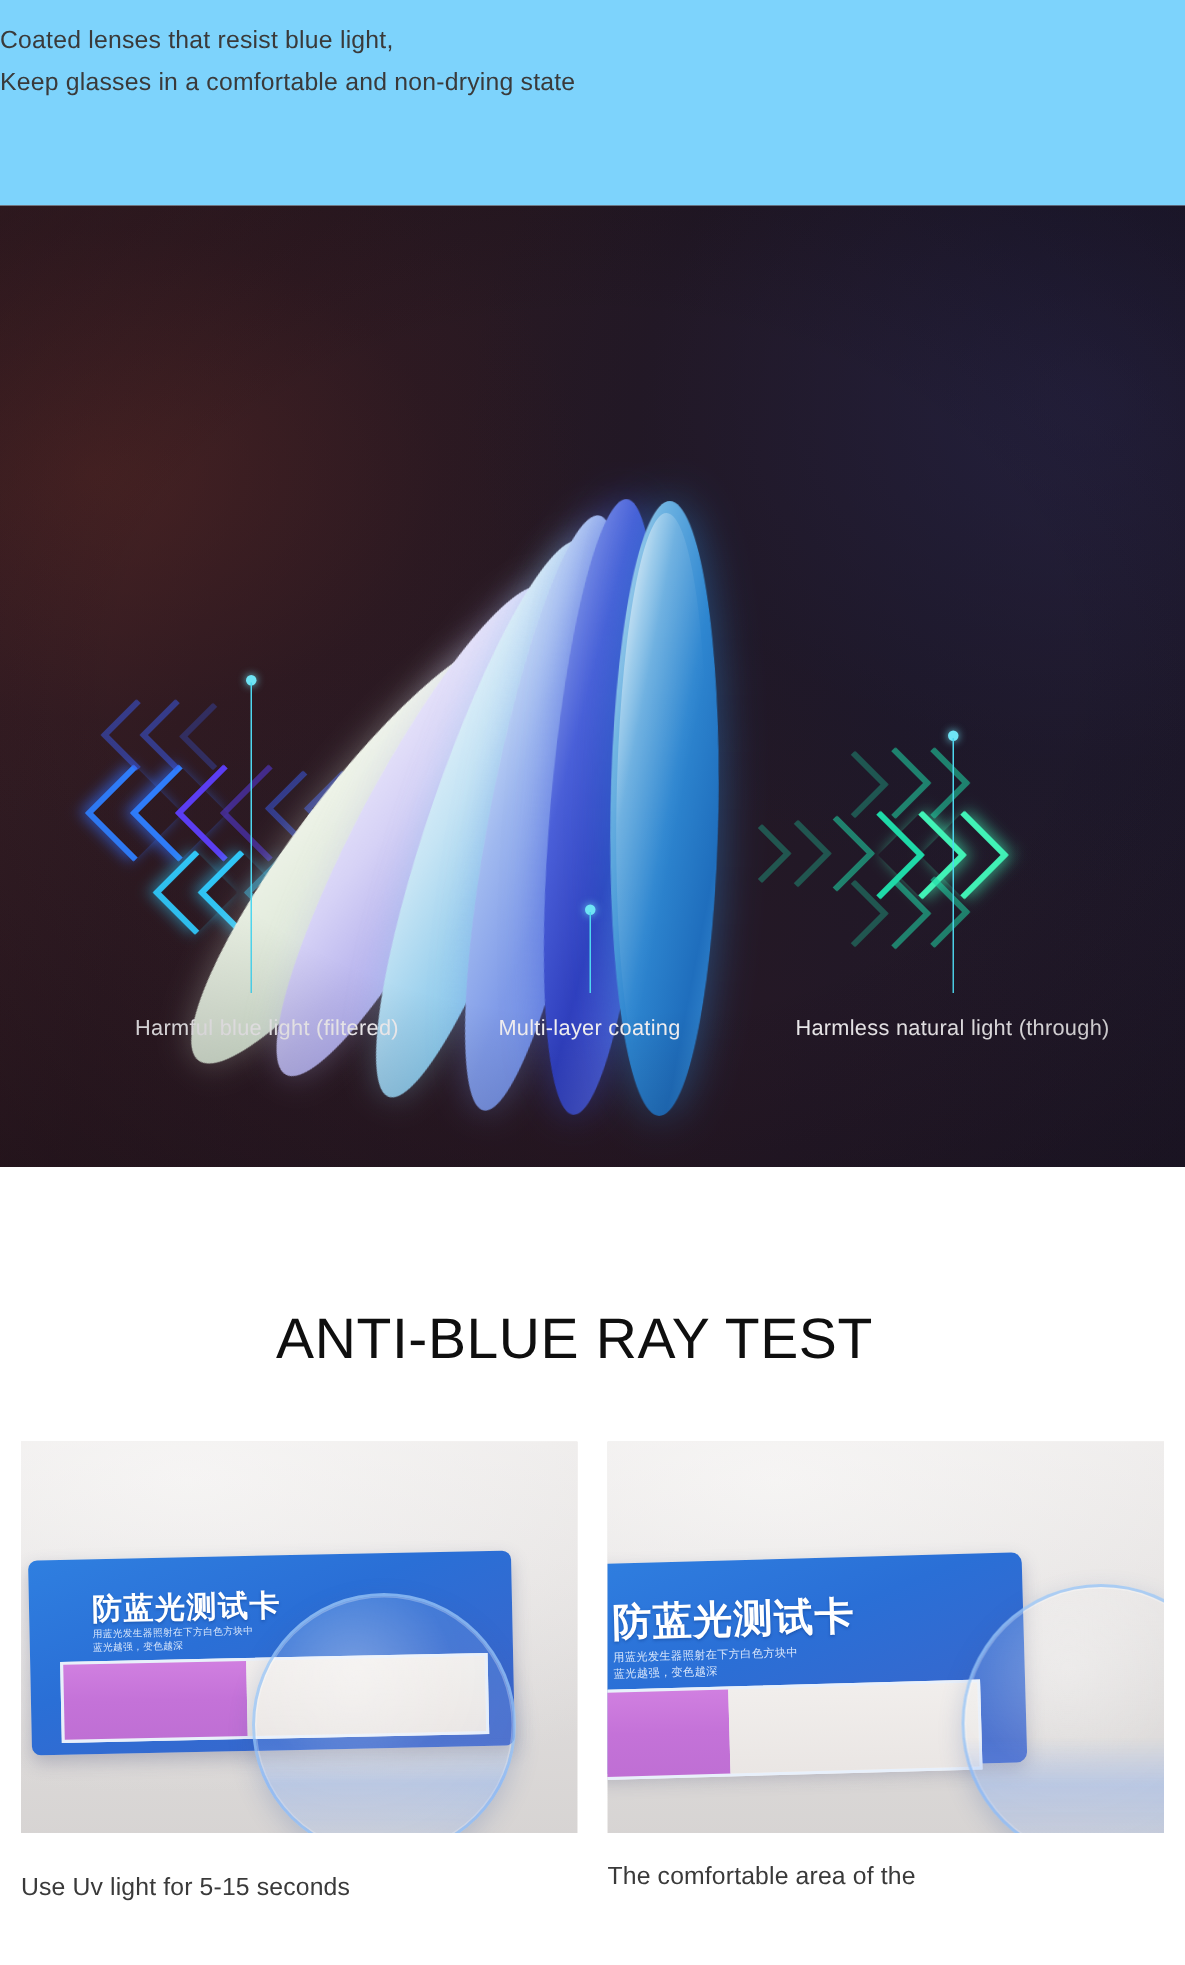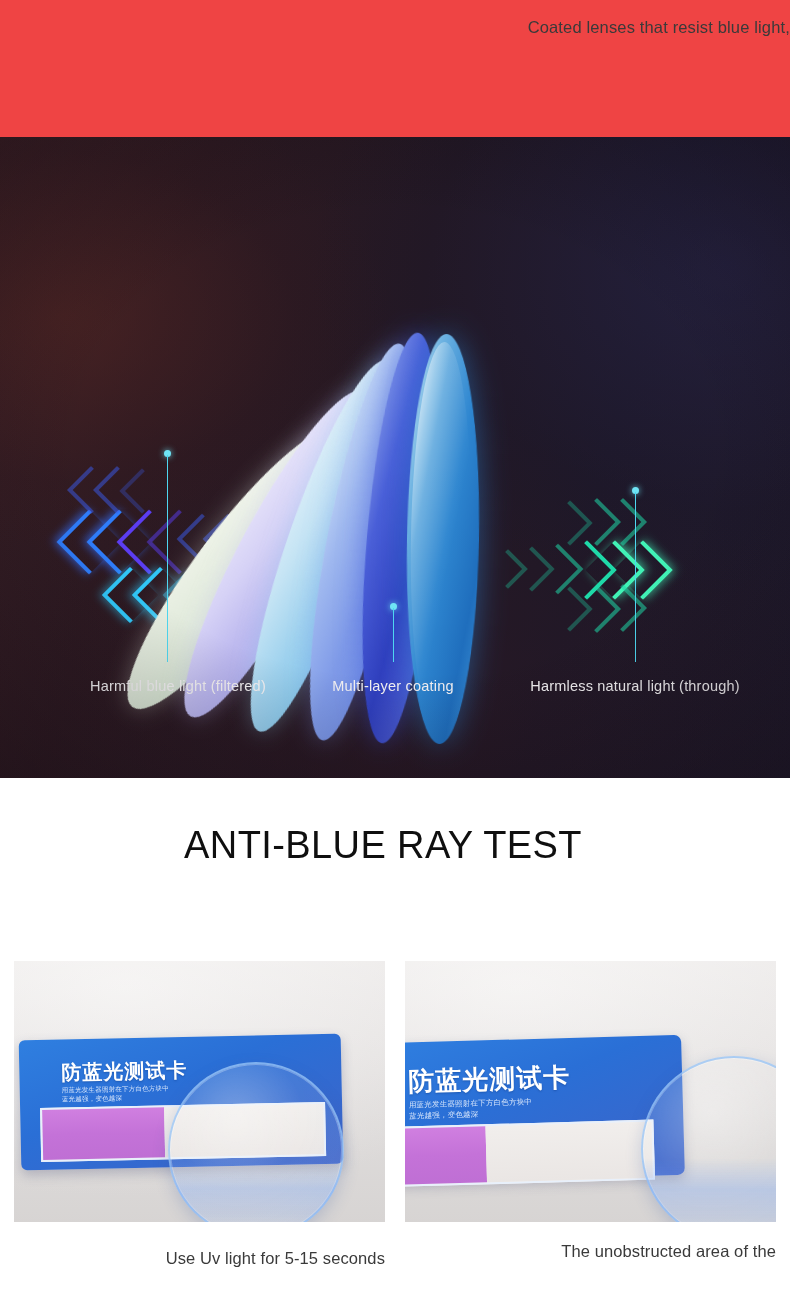--- a/index.html
+++ b/index.html
@@ -18,23 +18,23 @@
     height: 1310px;
     background: #ffffff;
   }
 
   
   .intro {
     position: absolute;
     left: 0; top: 0;
     width: 790px;
     height: 137px;
-    background: #ef4444;
+    background: #7dd3fc;
     padding-top: 13px;
-    text-align: right;
+    text-align: left;
   }
   .intro-line {
     font-size: 16.5px;
     line-height: 28px;
     color: #3a3a3a;
     letter-spacing: 0.15px;
     font-weight: 400;
     white-space: nowrap;
   }
 
@@ -160,21 +160,21 @@
     color: #f2f0f2;
     font-size: 14.5px;
     letter-spacing: 0.2px;
     white-space: nowrap;
     text-align: center;
   }
 
   
   .section-title {
     position: absolute;
-    left: 0; top: 824px;
+    left: 0; top: 872px;
     width: 766px;
     text-align: center;
     font-size: 38px;
     font-weight: 400;
     color: #0f0f0f;
     letter-spacing: 0.4px;
   }
 
   
   .photo {
@@ -251,36 +251,37 @@
     border-radius: 50%;
     pointer-events: none;
     background:
       linear-gradient(180deg, rgba(255,255,255,0) 55%, rgba(110,160,250,0.30) 72%, rgba(90,140,245,0.16) 86%, rgba(255,255,255,0) 100%);
   }
 
   
   .photo-caption {
     position: absolute;
     width: 371px;
-    text-align: right;
+    text-align: left;
     font-size: 16.5px;
     line-height: 26px;
     color: #3a3a3a;
     letter-spacing: 0.1px;
   }
   .cap-left  { left: 14px;  top: 1245px; }
   .cap-right { left: 405px; top: 1238px; }
 </style>
 </head>
 <body>
 
 <div class="page">
 
   <div class="intro">
     <div class="intro-line">Coated lenses that resist blue light,</div>
+    <div class="intro-line">Keep glasses in a comfortable and non-drying state</div>
   </div>
 
   <div class="hero">
 
     <div class="beam-left">
       <div class="cvl bright" style="left:8px;   top:52px;"></div>
       <div class="cvl bright" style="left:38px;  top:52px;"></div>
       <div class="cvl vio" style="left:68px;  top:52px;"></div>
       <div class="cvl vio dim" style="left:98px;  top:52px;"></div>
       <div class="cvl dim" style="left:126px; top:54px; width:36px; height:36px;"></div>
@@ -378,16 +379,16 @@
 
     <div class="photo-lens" style="left:236px; top:95px; width:186px; height:186px;"></div>
     <div class="photo-lens-glow" style="left:236px; top:95px; width:186px; height:186px;"></div>
   </div>
 
   <div class="photo-caption cap-left">
     <div>Use Uv light for 5-15 seconds</div>
   </div>
 
   <div class="photo-caption cap-right">
-    <div>The unobstructed area of the</div>
+    <div>The comfortable area of the</div>
   </div>
 
 </div>
 
 </body></html>

